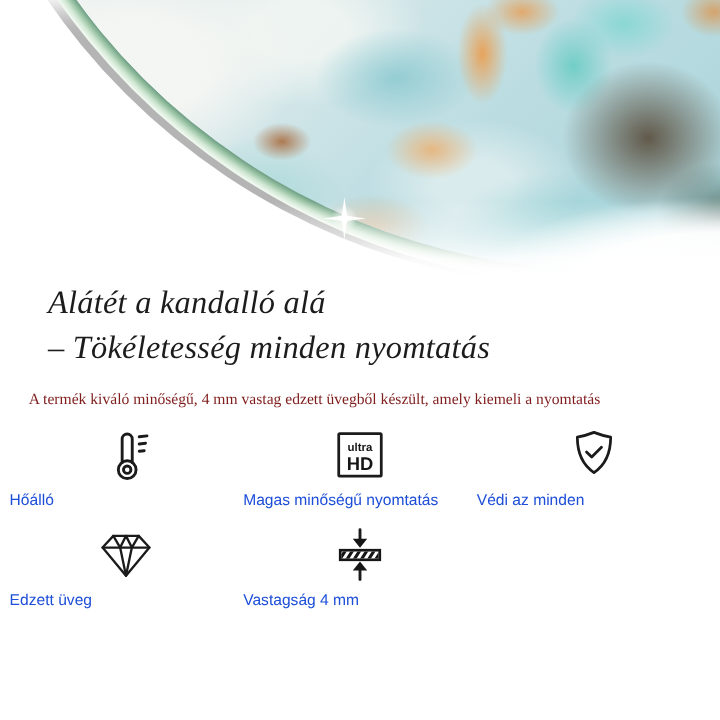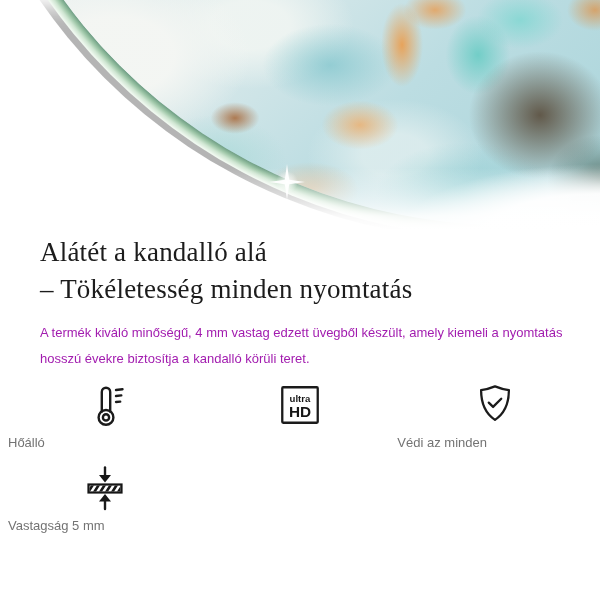--- a/index.html
+++ b/index.html
@@ -59,29 +59,30 @@
 
   
   .title {
     margin: 4px 40px 0;
     font-family: "Liberation Serif", "DejaVu Serif", serif;
     font-weight: 400;
     font-size: 27px;
     line-height: 37px;
     color: #1c1c1c;
     letter-spacing: 0.2px;
+    font-style: italic;
   }
-  .desc { margin: 12px 40px 0; font-size: 13px; line-height: 26px; color: #a21caf; }
+  .desc { margin: 12px 24px 0; font-size: 13px; line-height: 26px; color: #7f1d1d; font-family: Liberation Serif, serif; }
   .desc div { white-space: nowrap; }
 
   
   .features { display: grid; grid-template-columns: repeat(3, 1fr); row-gap: 14px; margin-top: 9px; padding: 0 8px; }
   .feature { display: flex; flex-direction: column; }
   .f-iconbox { height: 48px; display: flex; align-items: center; justify-content: center; }
-  .f-label { margin-top: 6px; font-size: 13px; color: #737373; }
+  .f-label { margin-top: 6px; font-size: 13px; color: #1d4ed8; }
 
   .f-iconbox svg .st { stroke: #1b1b1b; stroke-width: 2.4; fill: none; stroke-linecap: round; stroke-linejoin: round; }
   .f-iconbox svg .fl { fill: #161616; stroke: none; }
   .f-iconbox svg text { font-family: "Liberation Sans", "DejaVu Sans", sans-serif; fill: #161616; }
 
   .stripes {
     width: 42px; height: 38px;
     clip-path: polygon(0 100%, 100% 2%, 100% 100%);
     background: repeating-linear-gradient(135deg, #161616 0 5px, rgba(0,0,0,0) 5px 12px);
   }
@@ -106,21 +107,20 @@
   <div class="hero-fade"></div>
 </div>
 
 <h1 class="title">
   <div>Alátét a kandalló alá</div>
   <div>– Tökéletesség minden nyomtatás</div>
 </h1>
 
 <div class="desc">
   <div>A termék kiváló minőségű, 4 mm vastag edzett üvegből készült, amely kiemeli a nyomtatás</div>
-  <div>hosszú évekre biztosítja a kandalló körüli teret.</div>
 </div>
 
 <div class="features">
 
   <div class="feature">
     <div class="f-iconbox">
       <svg width="48" height="48" viewBox="0 0 48 48">
         <path class="st" d="M20.8 30.5 L20.8 10.9 A4.2 4.2 0 0 1 29.2 10.9 L29.2 30.5"></path>
         <circle class="st" cx="25" cy="36.4" r="7.4"></circle>
         <circle class="st" cx="25" cy="36.4" r="3.1"></circle>
@@ -131,48 +131,60 @@
   </div>
 
   <div class="feature">
     <div class="f-iconbox">
       <svg width="46" height="46" viewBox="0 0 48 48">
         <rect class="st" x="5.5" y="5.5" width="37" height="37" rx="1"></rect>
         <text x="24" y="21" text-anchor="middle" font-size="10" font-weight="600">ultra</text>
         <text x="24" y="37" text-anchor="middle" font-size="16" font-weight="700">HD</text>
       </svg>
     </div>
+    <div class="f-label">Magas minőségű nyomtatás</div>
   </div>
 
   <div class="feature">
     <div class="f-iconbox">
       <svg width="46" height="46" viewBox="0 0 48 48">
         <path class="st" d="M24 4.5 C29 6.5 34 7.8 38.5 8.6 C38.5 21 34.5 32.5 24 39.5 C13.5 32.5 9.5 21 9.5 8.6 C14 7.8 19 6.5 24 4.5 Z"></path>
         <path class="st" d="M17.5 21.5 L22 26 L30.5 17.5"></path>
       </svg>
     </div>
     <div class="f-label">Védi az minden</div>
   </div>
 
+  <div class="feature">
+    <div class="f-iconbox">
+      <svg width="52" height="46" viewBox="0 0 64 56">
+        <path class="st" d="M19 9 L45 9 L56 21 L32 50 L8 21 Z"></path>
+        <path class="st" d="M8 21 L56 21"></path>
+        <path class="st" d="M19 9 L26 21 L32 9 L38 21 L45 9"></path>
+        <path class="st" d="M26 21 L32 50 L38 21"></path>
+      </svg>
+    </div>
+    <div class="f-label">Edzett üveg</div>
+  </div>
 
 
   <div class="feature">
     <div class="f-iconbox">
       <svg width="48" height="48" viewBox="0 0 48 48">
         <defs>
           <clipPath id="barclip">
               <rect x="8.5" y="21.5" width="31" height="6"></rect>
             </clipPath>
         </defs>
         <path class="st" d="M24 3.5 L24 11" stroke-width="2.6"></path>
         <polygon class="fl" points="18,11 30,11 24,18.5"></polygon>
         <rect x="7.5" y="20.5" width="33" height="8" fill="#ffffff" stroke="#161616" stroke-width="2.2"></rect>
         <g clip-path="url(#barclip)" stroke="#161616" stroke-width="2.6">
           <path d="M6 30 L13 19 M12 30 L19 19 M18 30 L25 19 M24 30 L31 19 M30 30 L37 19 M36 30 L43 19"></path>
         </g>
         <polygon class="fl" points="18,37.5 30,37.5 24,30"></polygon>
         <path class="st" d="M24 37.5 L24 45" stroke-width="2.6"></path>
       </svg>
     </div>
-    <div class="f-label">Vastagság 5 mm</div>
+    <div class="f-label">Vastagság 4 mm</div>
   </div>
 
 </div>
 
 </body></html>

